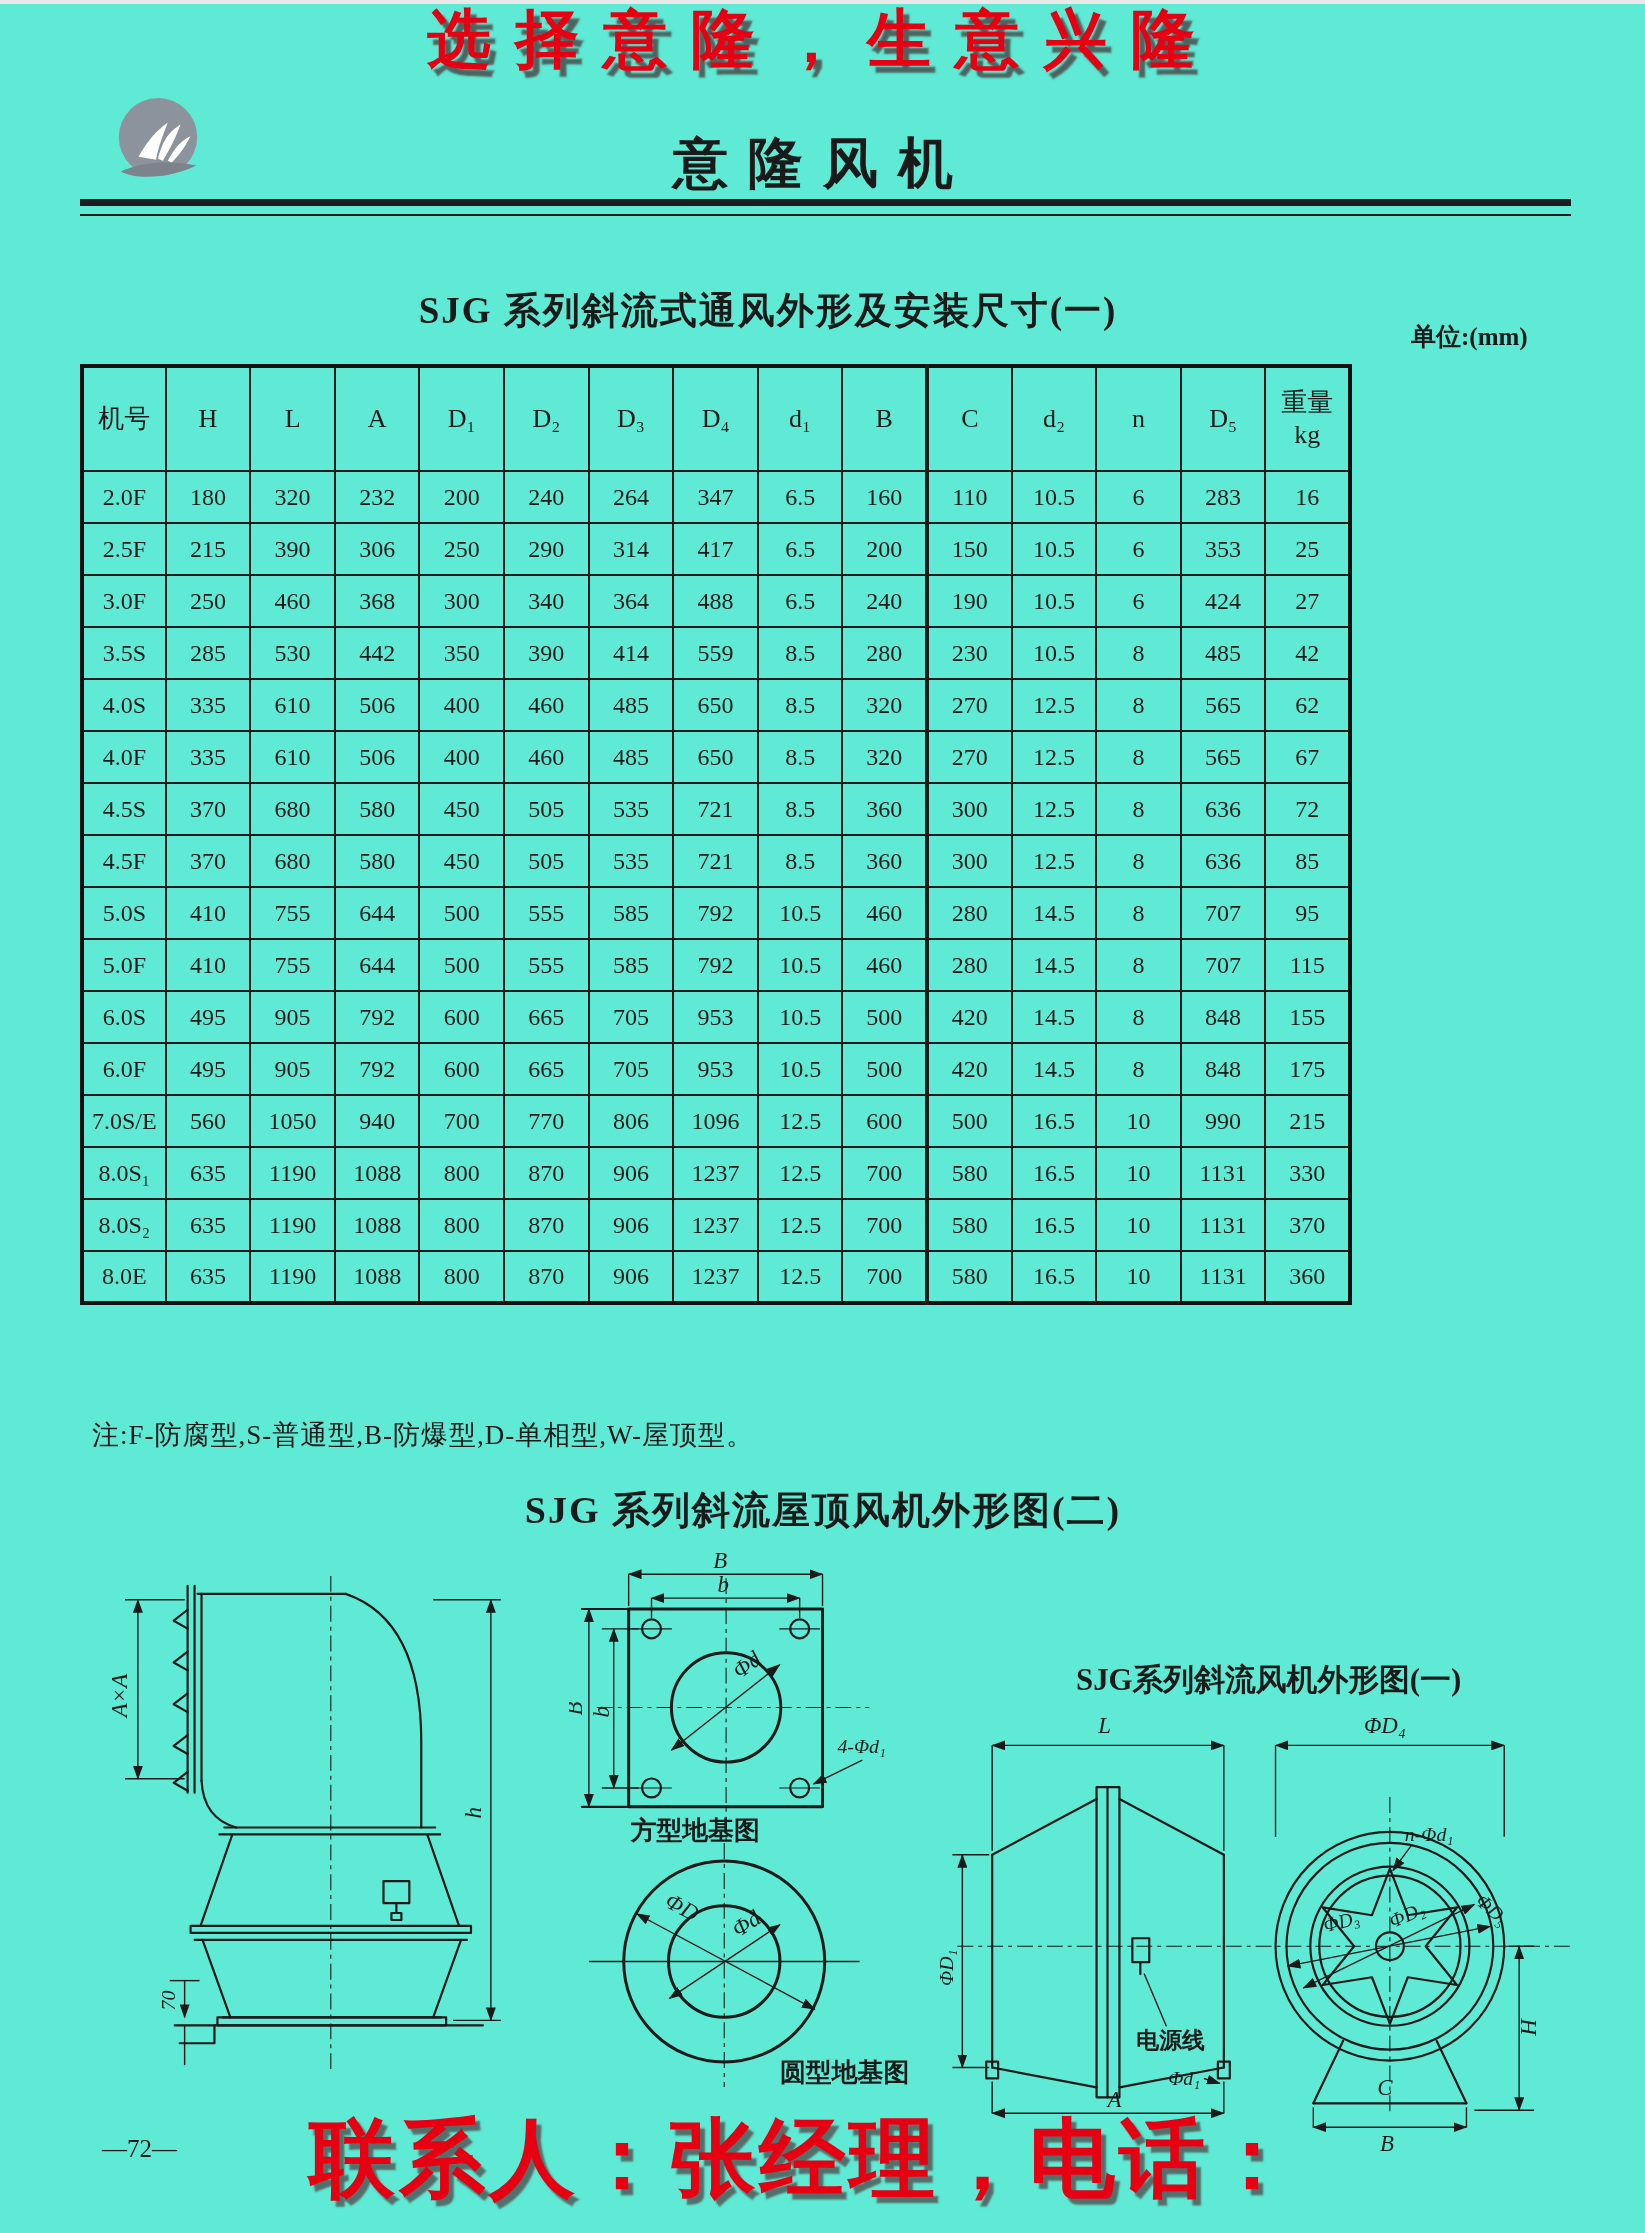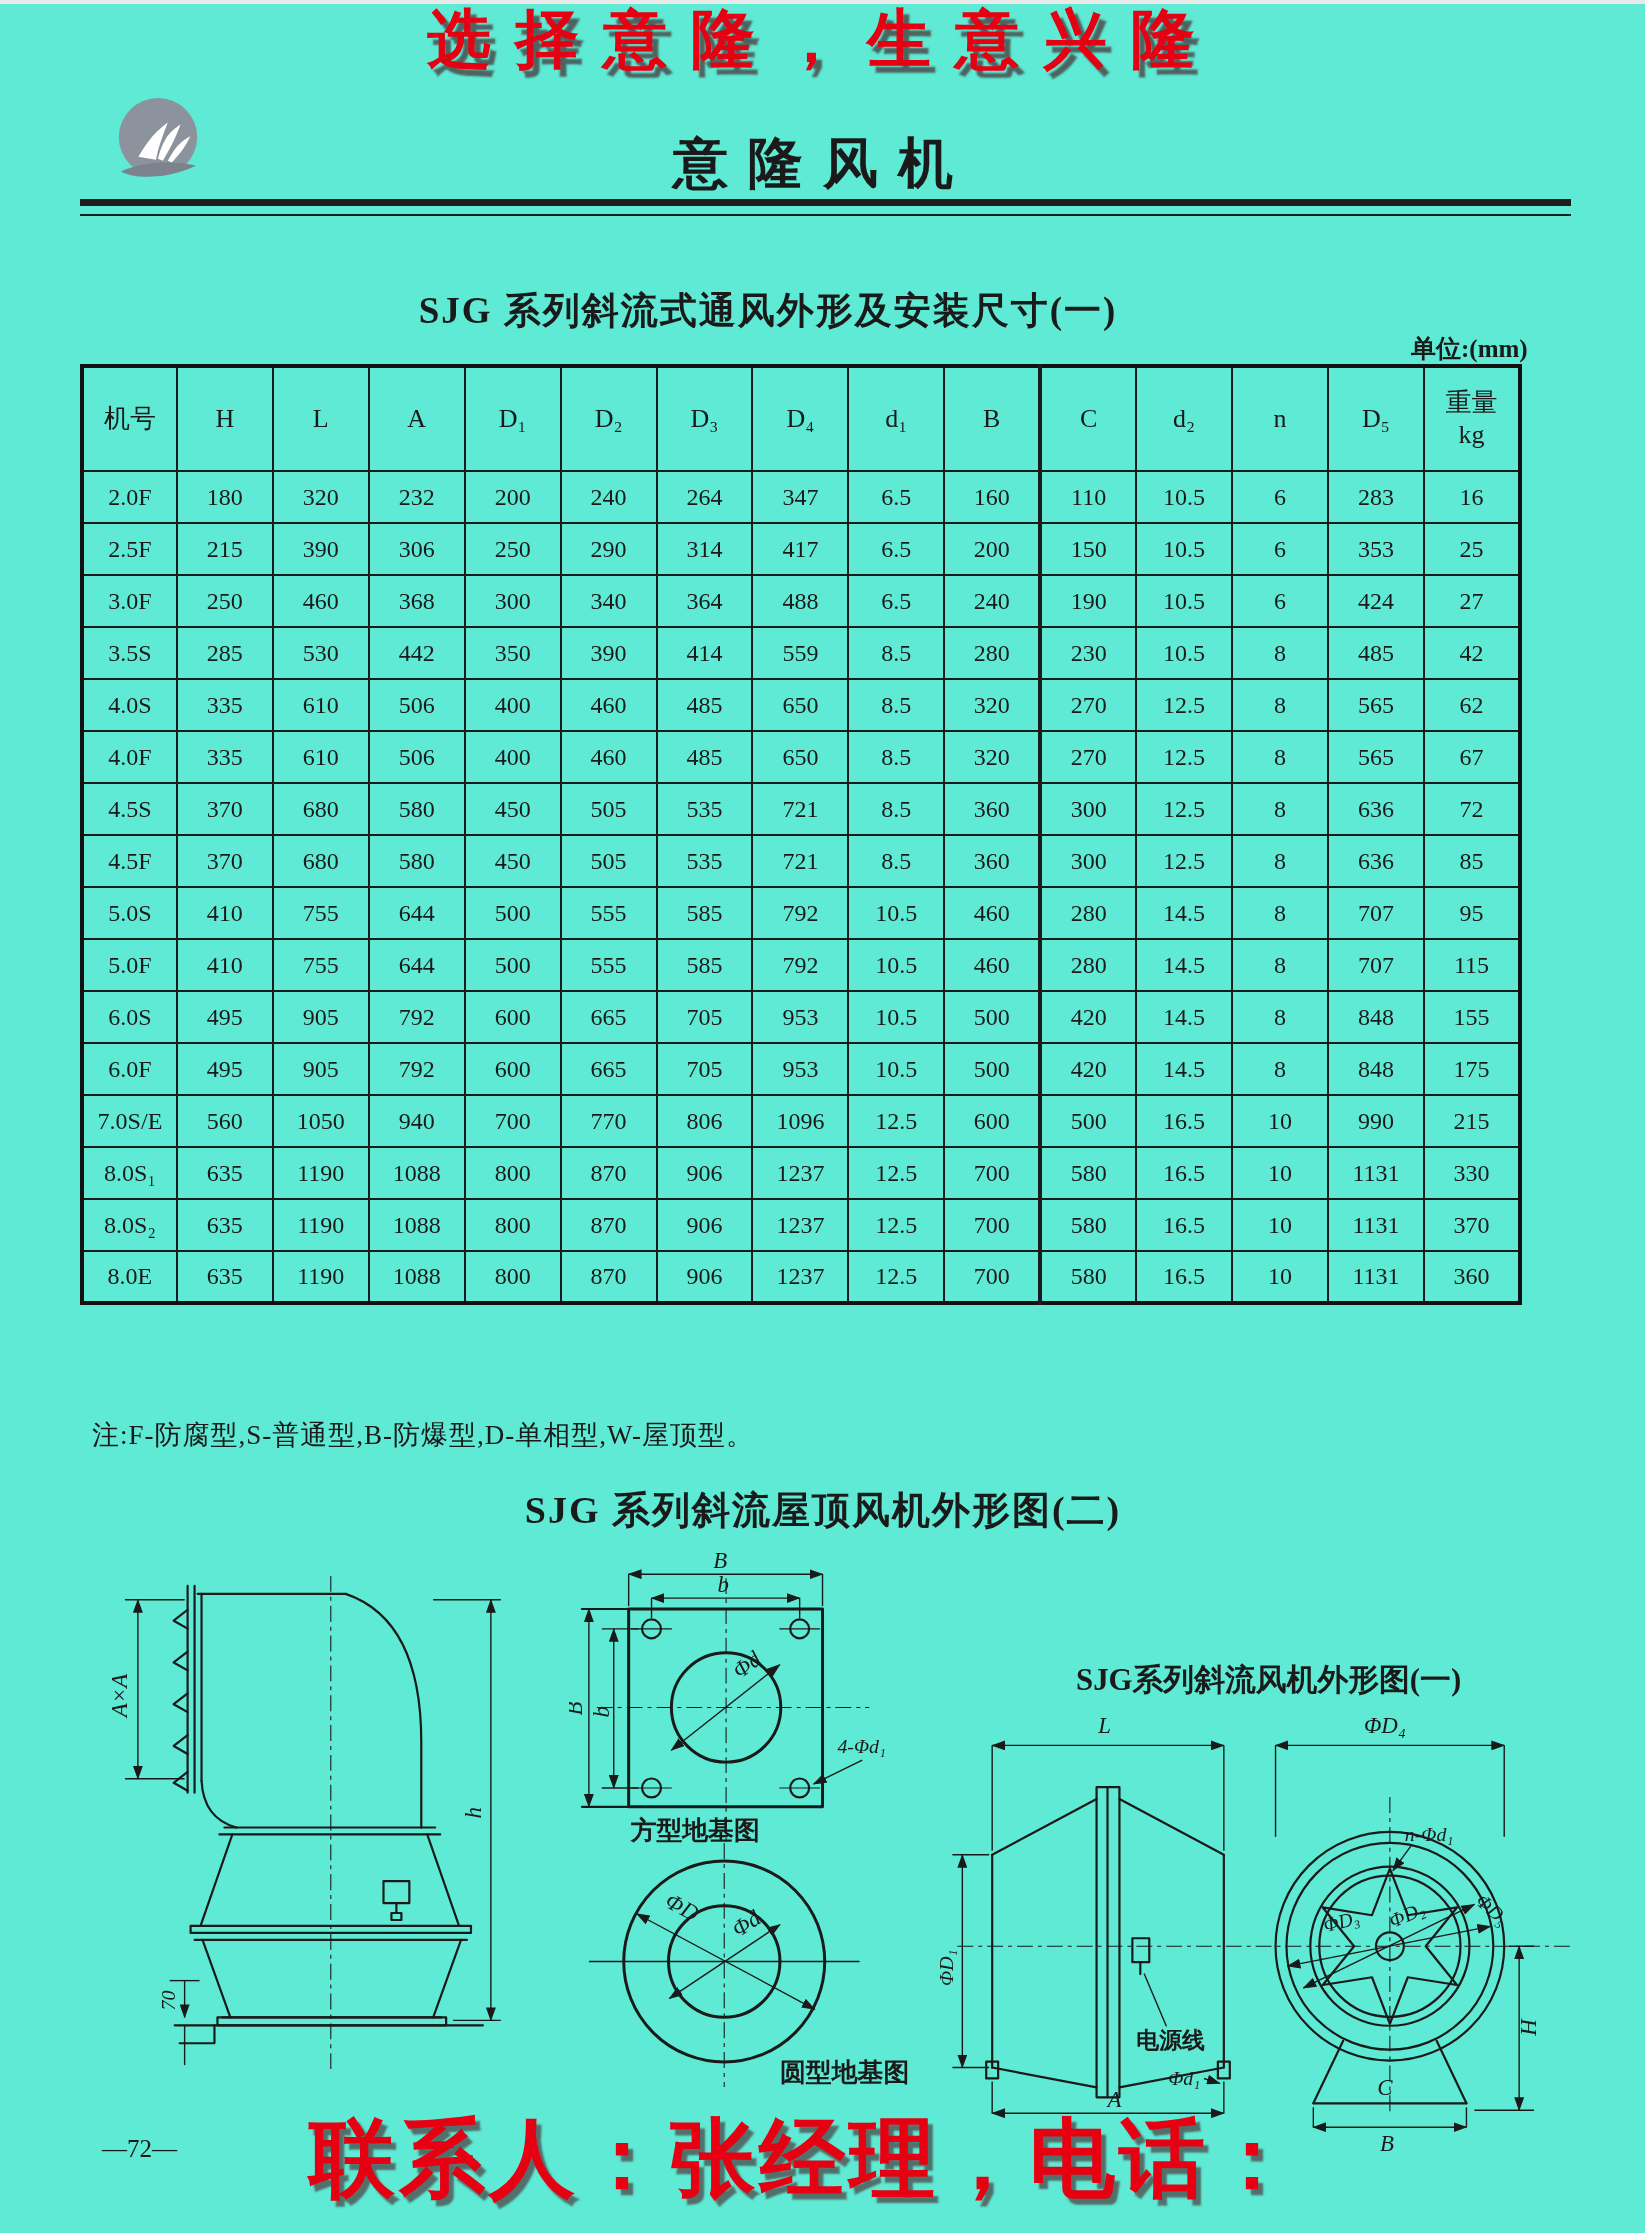--- a/index.html
+++ b/index.html
@@ -14,23 +14,23 @@
   .logo { position:absolute; left:109px; top:90px; width:98px; height:98px; }
 
   .brand { position:absolute; top:123px; left:0; width:100%; text-align:center;
     font-size:55px; font-weight:bold; letter-spacing:20px; }
 
   .rule-thick { position:absolute; left:80px; width:1491px; top:195px; height:7px; background:#1d1d1d; }
   .rule-thin  { position:absolute; left:80px; width:1491px; top:210px; height:2px; background:#1d1d1d; }
 
   .t1-title { position:absolute; top:282px; left:0; width:1646px; text-align:center;
     font-size:37px; font-weight:bold; transform:translateX(-55px); letter-spacing:2px; }
-  .unit { position:absolute; top:328px; left:1411px; font-size:25px; font-weight:bold; }
-
-  .dim-table { position:absolute; left:80px; top:360px; width:1442px;
+  .unit { position:absolute; top:316px; left:1411px; font-size:25px; font-weight:bold; }
+
+  .dim-table { position:absolute; left:80px; top:360px; width:1272px;
     border-collapse:collapse; table-layout:fixed; text-align:center;
     font-size:24px; border:4px solid #111; }
   .dim-table th, .dim-table td { border:2px solid #1b1b1b; overflow:hidden; }
   .dim-table th { height:105px; font-weight:normal; font-size:26px; white-space:pre-line; line-height:1.25; }
   .dim-table td { height:52px; }
   .dim-table th:first-child, .dim-table td:first-child { width:6.6%; }
   .dim-table th:nth-child(10), .dim-table td:nth-child(10) { border-right-width:4px; }
 
   .note { position:absolute; left:92px; top:1413px; font-size:27px; letter-spacing:1px; }
 

